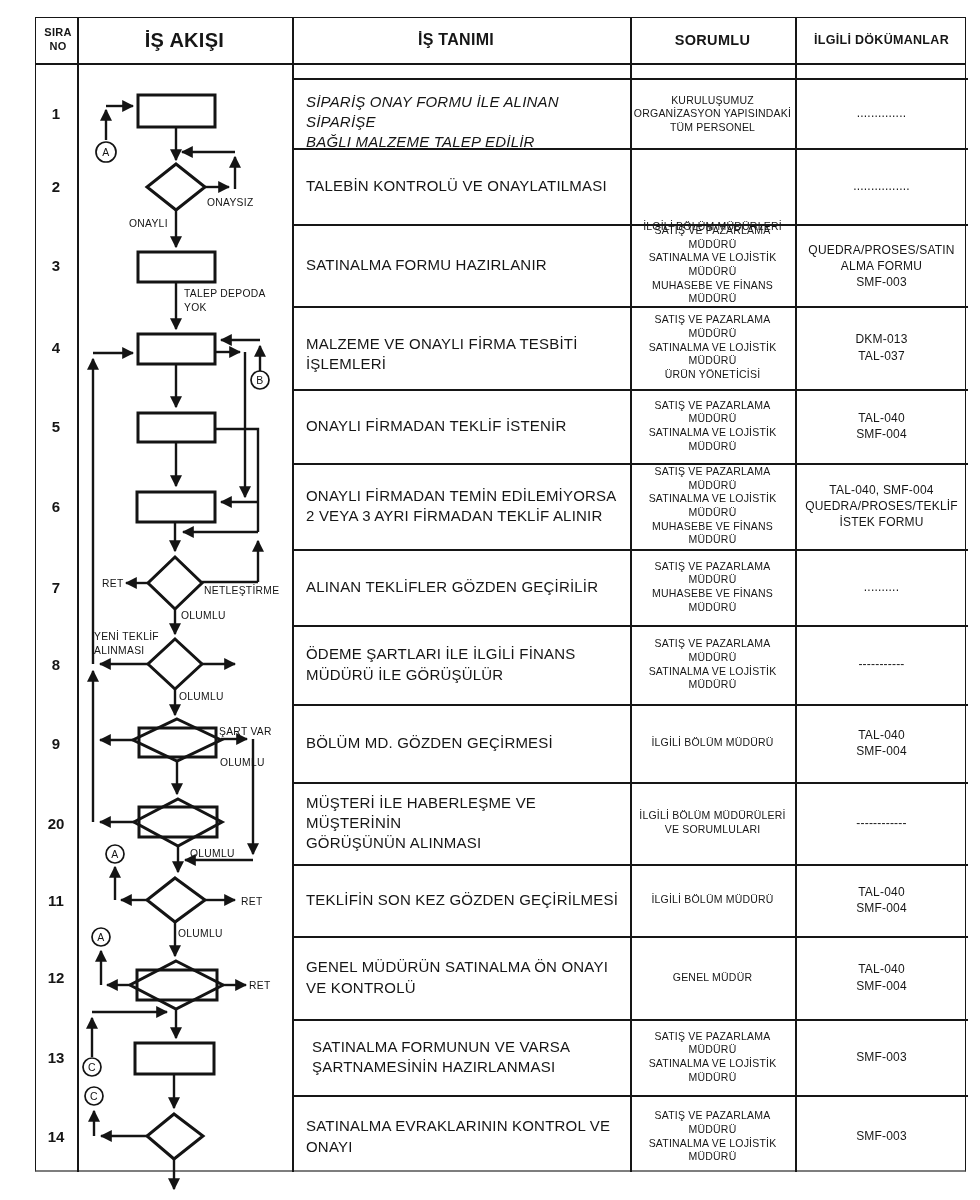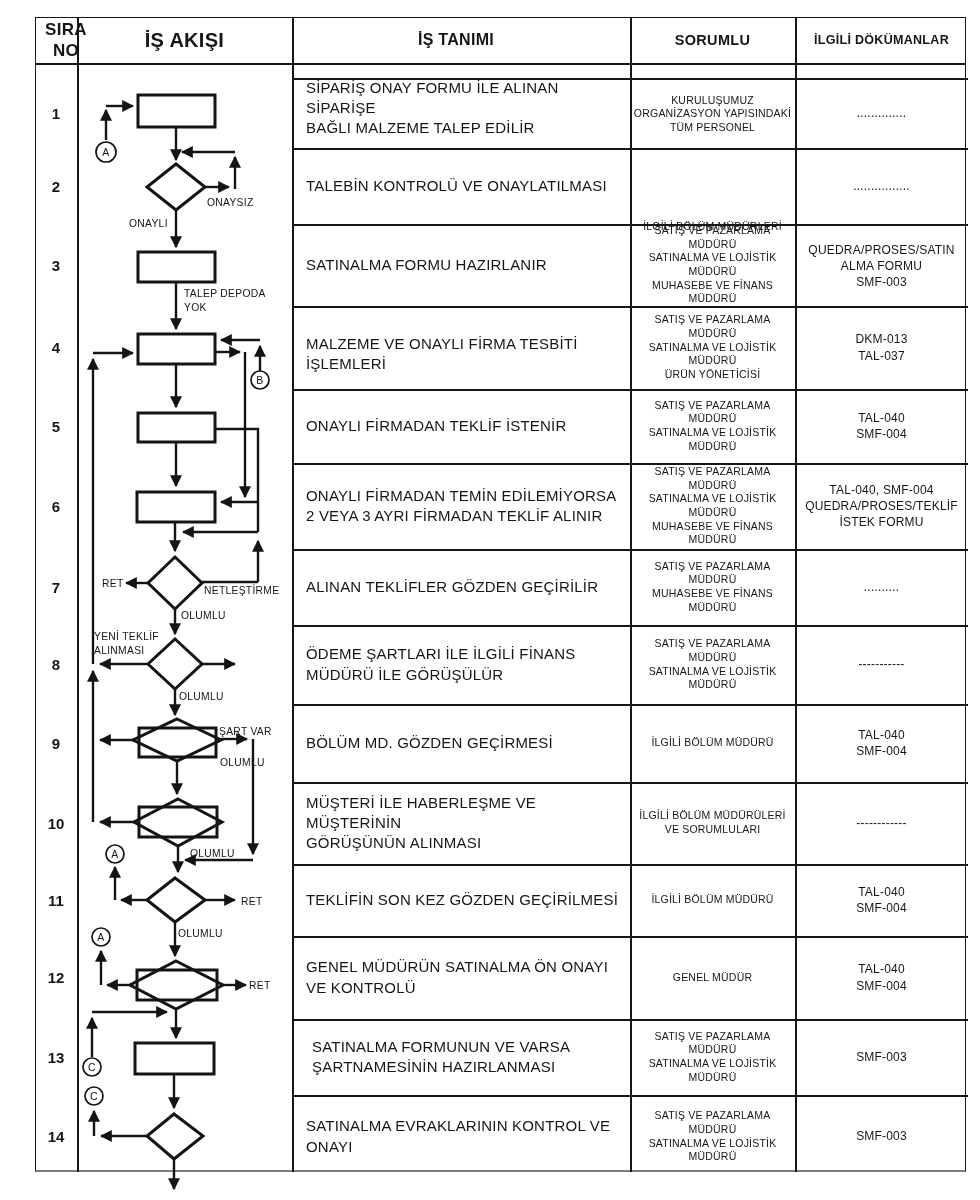--- a/index.html
+++ b/index.html
@@ -34,31 +34,31 @@
 
 <div id="stage">
 
   <div class="tbl-frame"></div>
   <div class="vline" style="left:77px"></div>
   <div class="vline" style="left:292px"></div>
   <div class="vline" style="left:630px"></div>
   <div class="vline" style="left:795px"></div>
   <div class="hline" style="left:35px;top:63px;width:931px"></div>
 
-  <div class="hdr" style="left:39px;width:54px;font-size:17px;line-height:1.25;white-space:pre-line">SIRA
+  <div class="hdr" style="left:31px;width:54px;font-size:11px;line-height:1.25;white-space:pre-line">SIRA
 NO</div>
   <div class="hdr" style="left:77px;width:215px;font-size:20px">İŞ AKIŞI</div>
   <div class="hdr" style="left:292px;width:328px;font-size:16px">İŞ TANIMI</div>
   <div class="hdr" style="left:630px;width:165px;font-size:14.5px">SORUMLU</div>
   <div class="hdr" style="left:795px;width:173px;font-size:12.5px">İLGİLİ DÖKÜMANLAR</div>
 
   <div id="rows-host">
       <div class="rline" style="top: 78px;"></div>
       <div class="num" style="top: 78px; height: 70px;">1</div>
-      <div class="cell tanim" style="top: 64px; height: 88px;">SİPARİŞ ONAY FORMU İLE ALINAN SİPARİŞE
+      <div class="cell tanim" style="top: 78px; height: 88px; font-style: italic;">SİPARİŞ ONAY FORMU İLE ALINAN SİPARİŞE
 BAĞLI MALZEME TALEP EDİLİR</div>
       <div class="cell sor" style="top: 78px; height: 72px; border-radius: 13px;">KURULUŞUMUZ
 ORGANİZASYON YAPISINDAKİ
 TÜM PERSONEL</div>
       <div class="cell dok" style="top: 78px; height: 70px;">..............</div>
       <div class="rline" style="top: 148px;"></div>
       <div class="num" style="top: 148px; height: 76px;">2</div>
       <div class="cell tanim" style="top: 148px; height: 76px;">TALEBİN KONTROLÜ VE ONAYLATILMASI</div>
       <div class="cell sor" style="top: 148px; height: 76px; margin-top: 41px;">İLGİLİ BÖLÜM MÜDÜRLERİ</div>
       <div class="cell dok" style="top: 148px; height: 76px;">................</div>
@@ -124,21 +124,21 @@
 SATINALMA VE LOJİSTİK
 MÜDÜRÜ</div>
       <div class="cell dok" style="top: 625px; height: 79px;">-----------</div>
       <div class="rline" style="top: 704px;"></div>
       <div class="num" style="top: 704px; height: 78px;">9</div>
       <div class="cell tanim" style="top: 704px; height: 78px;">BÖLÜM MD. GÖZDEN GEÇİRMESİ</div>
       <div class="cell sor" style="top: 704px; height: 78px;">İLGİLİ BÖLÜM MÜDÜRÜ</div>
       <div class="cell dok" style="top: 704px; height: 78px;">TAL-040
 SMF-004</div>
       <div class="rline" style="top: 782px;"></div>
-      <div class="num" style="top: 782px; height: 82px;">10</div>
+      <div class="num" style="top: 782px; height: 82px;">20</div>
       <div class="cell tanim" style="top: 782px; height: 82px;">MÜŞTERİ İLE HABERLEŞME VE MÜŞTERİNİN
 GÖRÜŞÜNÜN ALINMASI</div>
       <div class="cell sor" style="top: 782px; height: 82px;">İLGİLİ BÖLÜM MÜDÜRÜLERİ
 VE SORUMLULARI</div>
       <div class="cell dok" style="top: 782px; height: 82px;">------------</div>
       <div class="rline" style="top: 864px;"></div>
       <div class="num" style="top: 864px; height: 72px;">11</div>
       <div class="cell tanim" style="top: 864px; height: 72px;">TEKLİFİN SON KEZ GÖZDEN GEÇİRİLMESİ</div>
       <div class="cell sor" style="top: 864px; height: 72px;">İLGİLİ BÖLÜM MÜDÜRÜ</div>
       <div class="cell dok" style="top: 864px; height: 72px;">TAL-040

